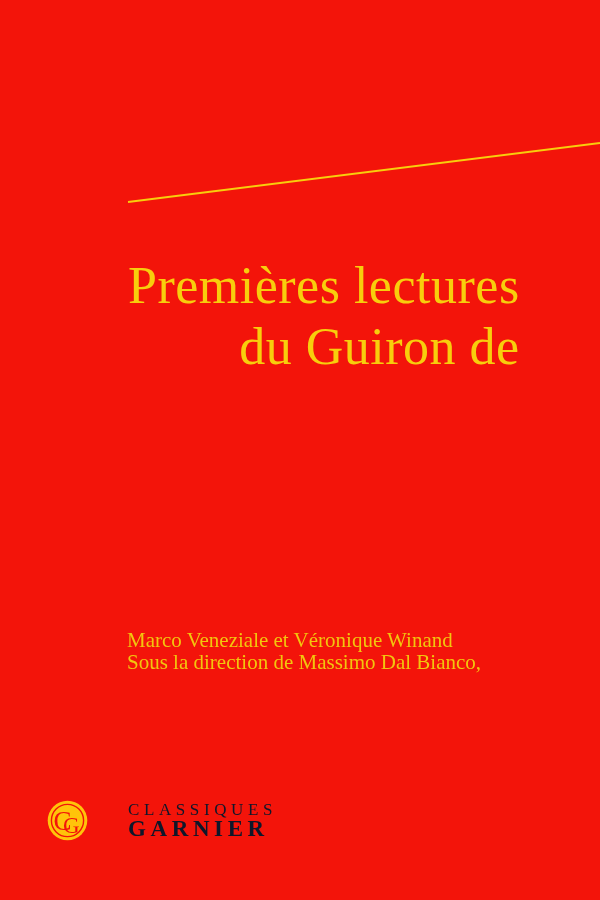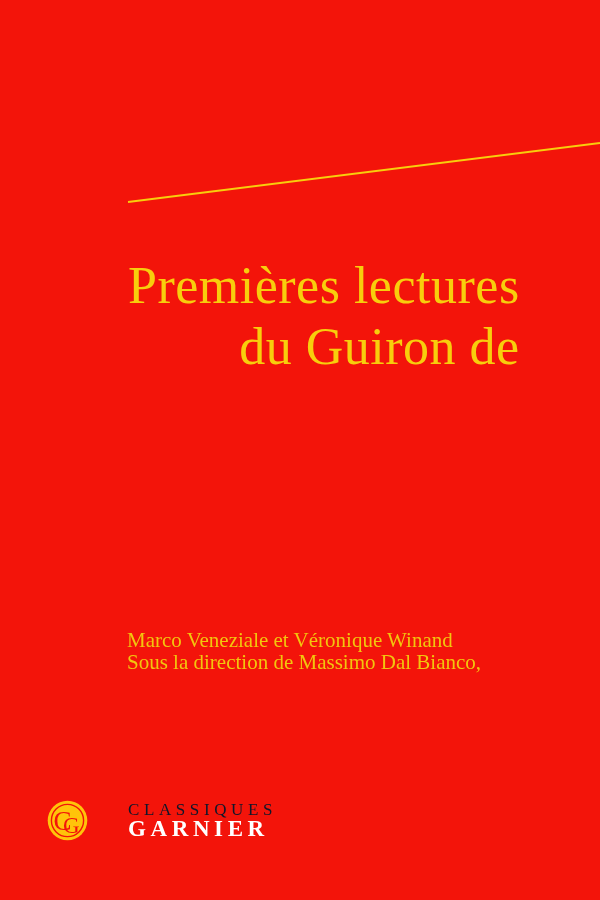--- a/index.html
+++ b/index.html
@@ -60,21 +60,21 @@
     font-size: 17px;
     font-weight: normal;
     letter-spacing: 4.6px;
     line-height: 17px;
     white-space: nowrap;
   }
   .logo-name2 {
     position: absolute;
     left: 128px;
     top: 817px;
-    color: #ffffff;
+    color: #0f172a;
     font-size: 23px;
     font-weight: bold;
     letter-spacing: 4.6px;
     line-height: 23px;
     white-space: nowrap;
   }
 </style>
 </head>
 <body>
 

